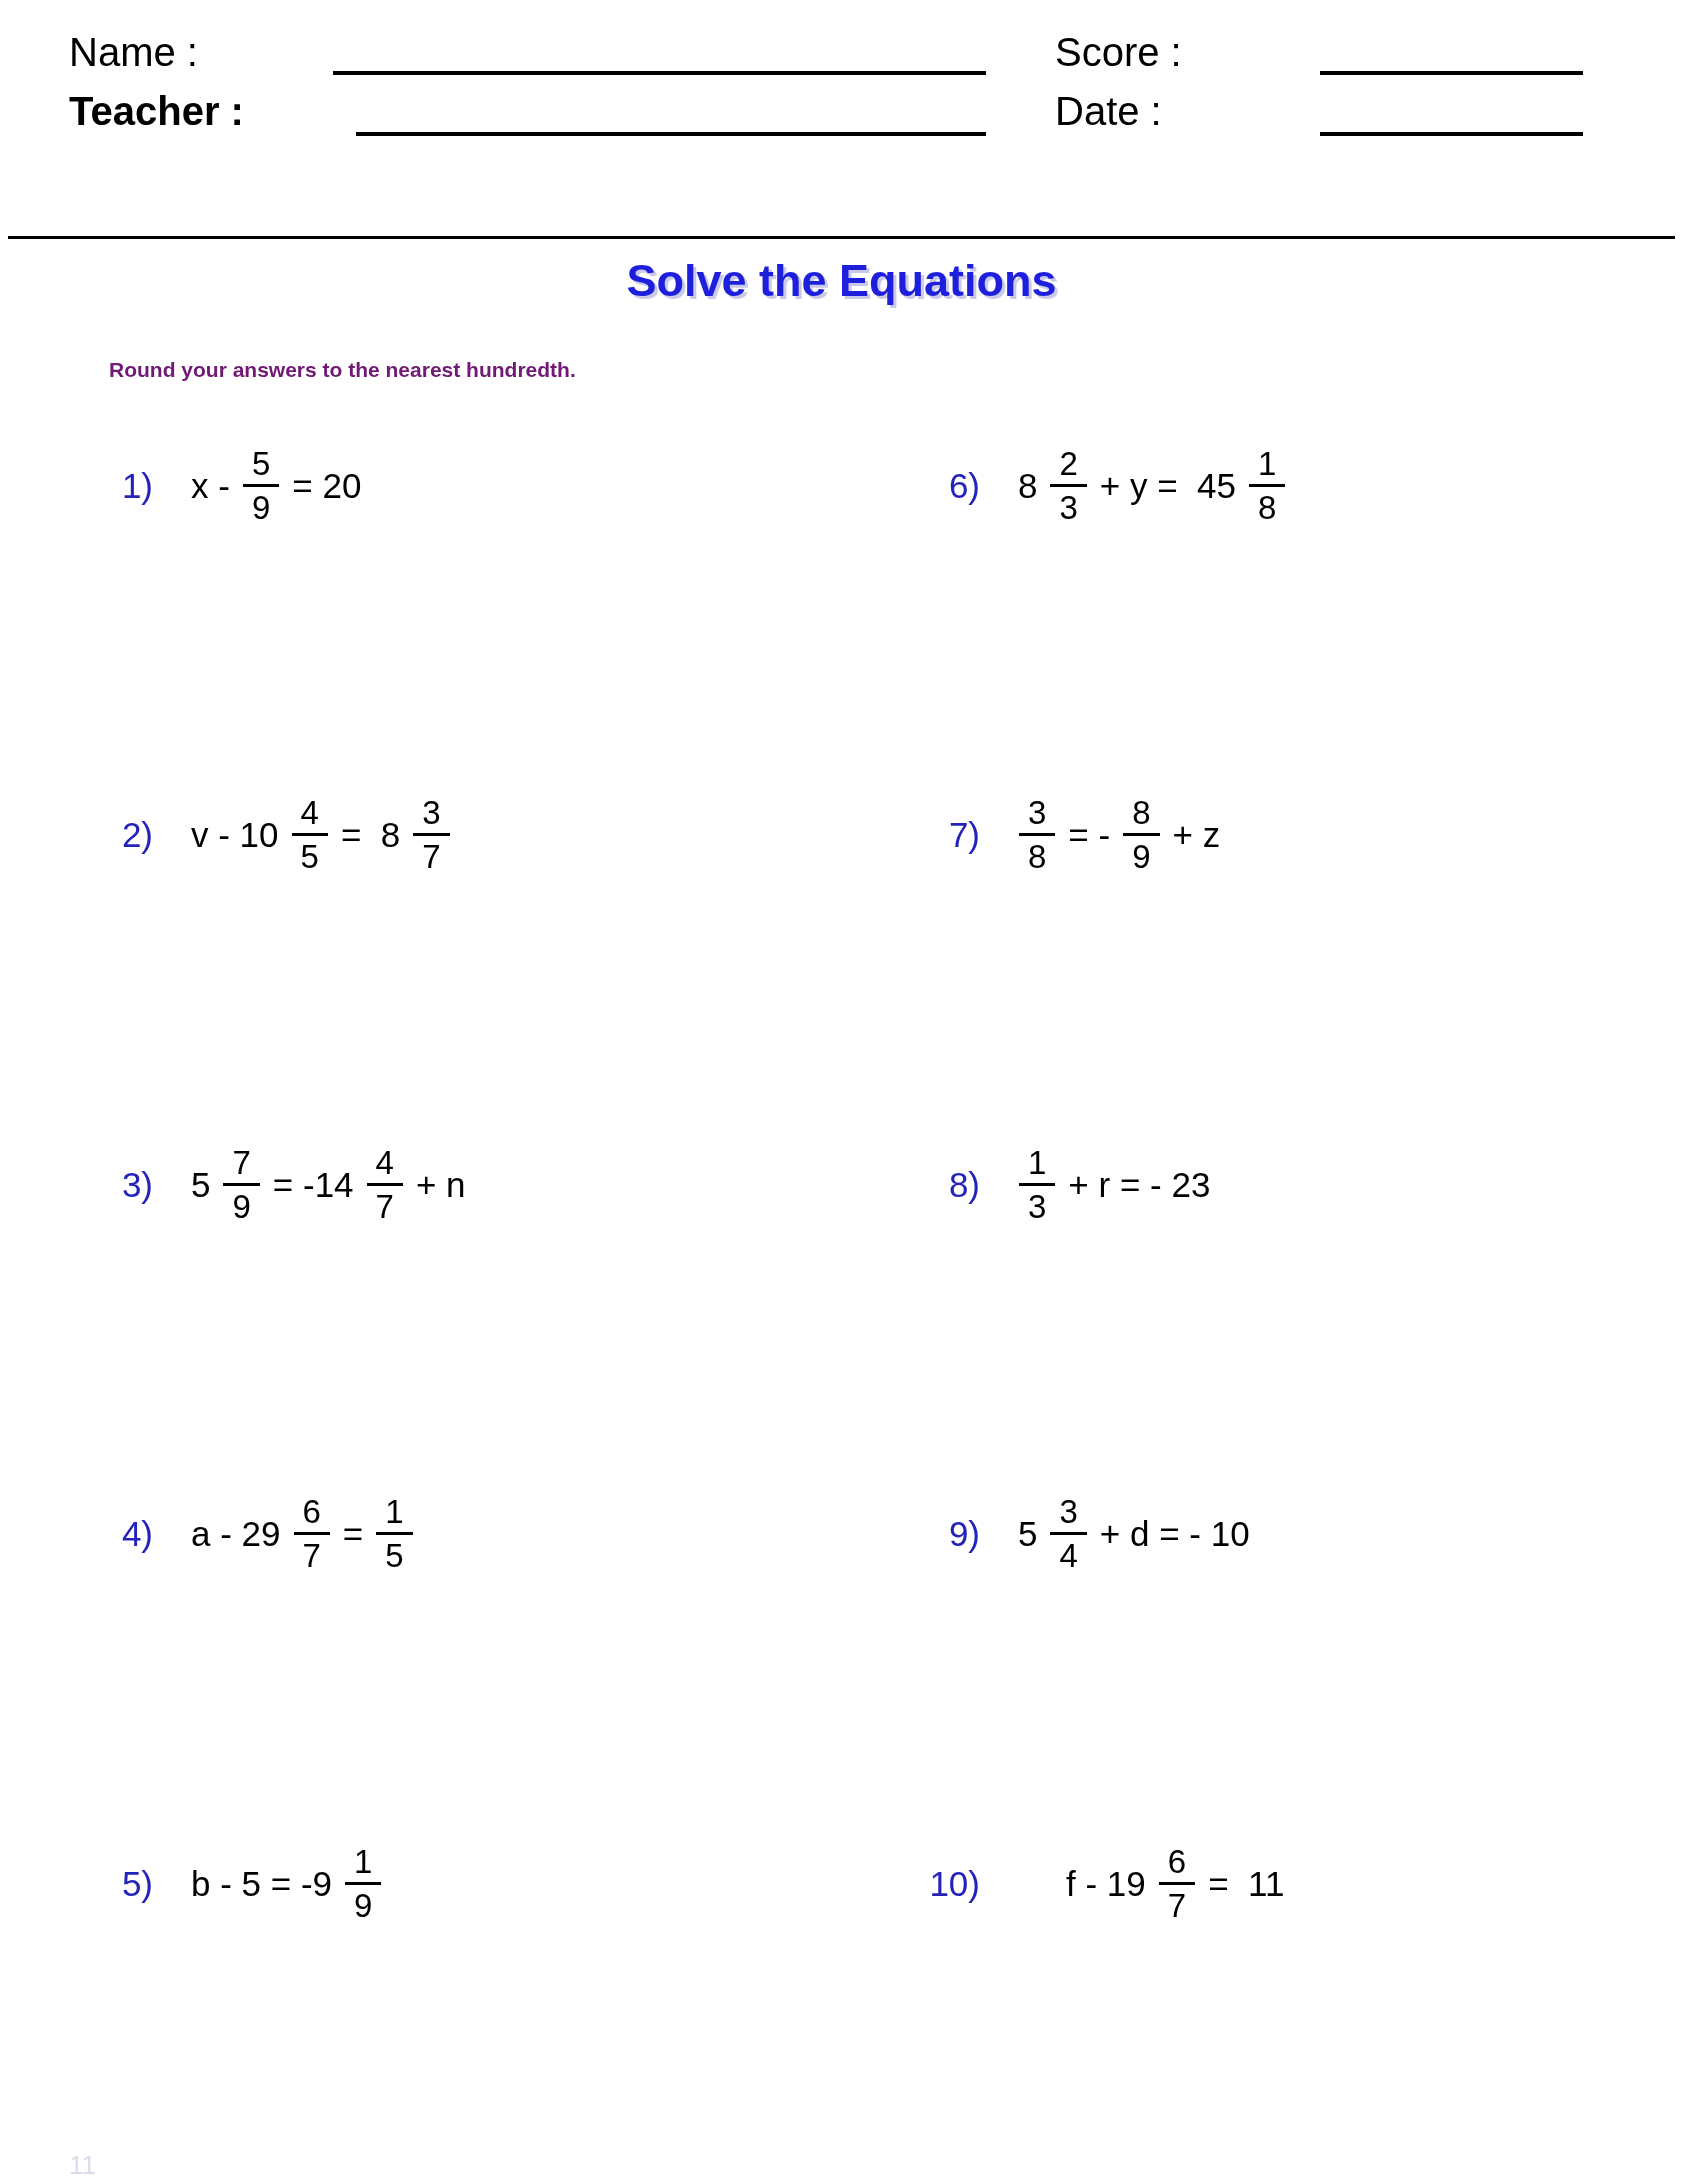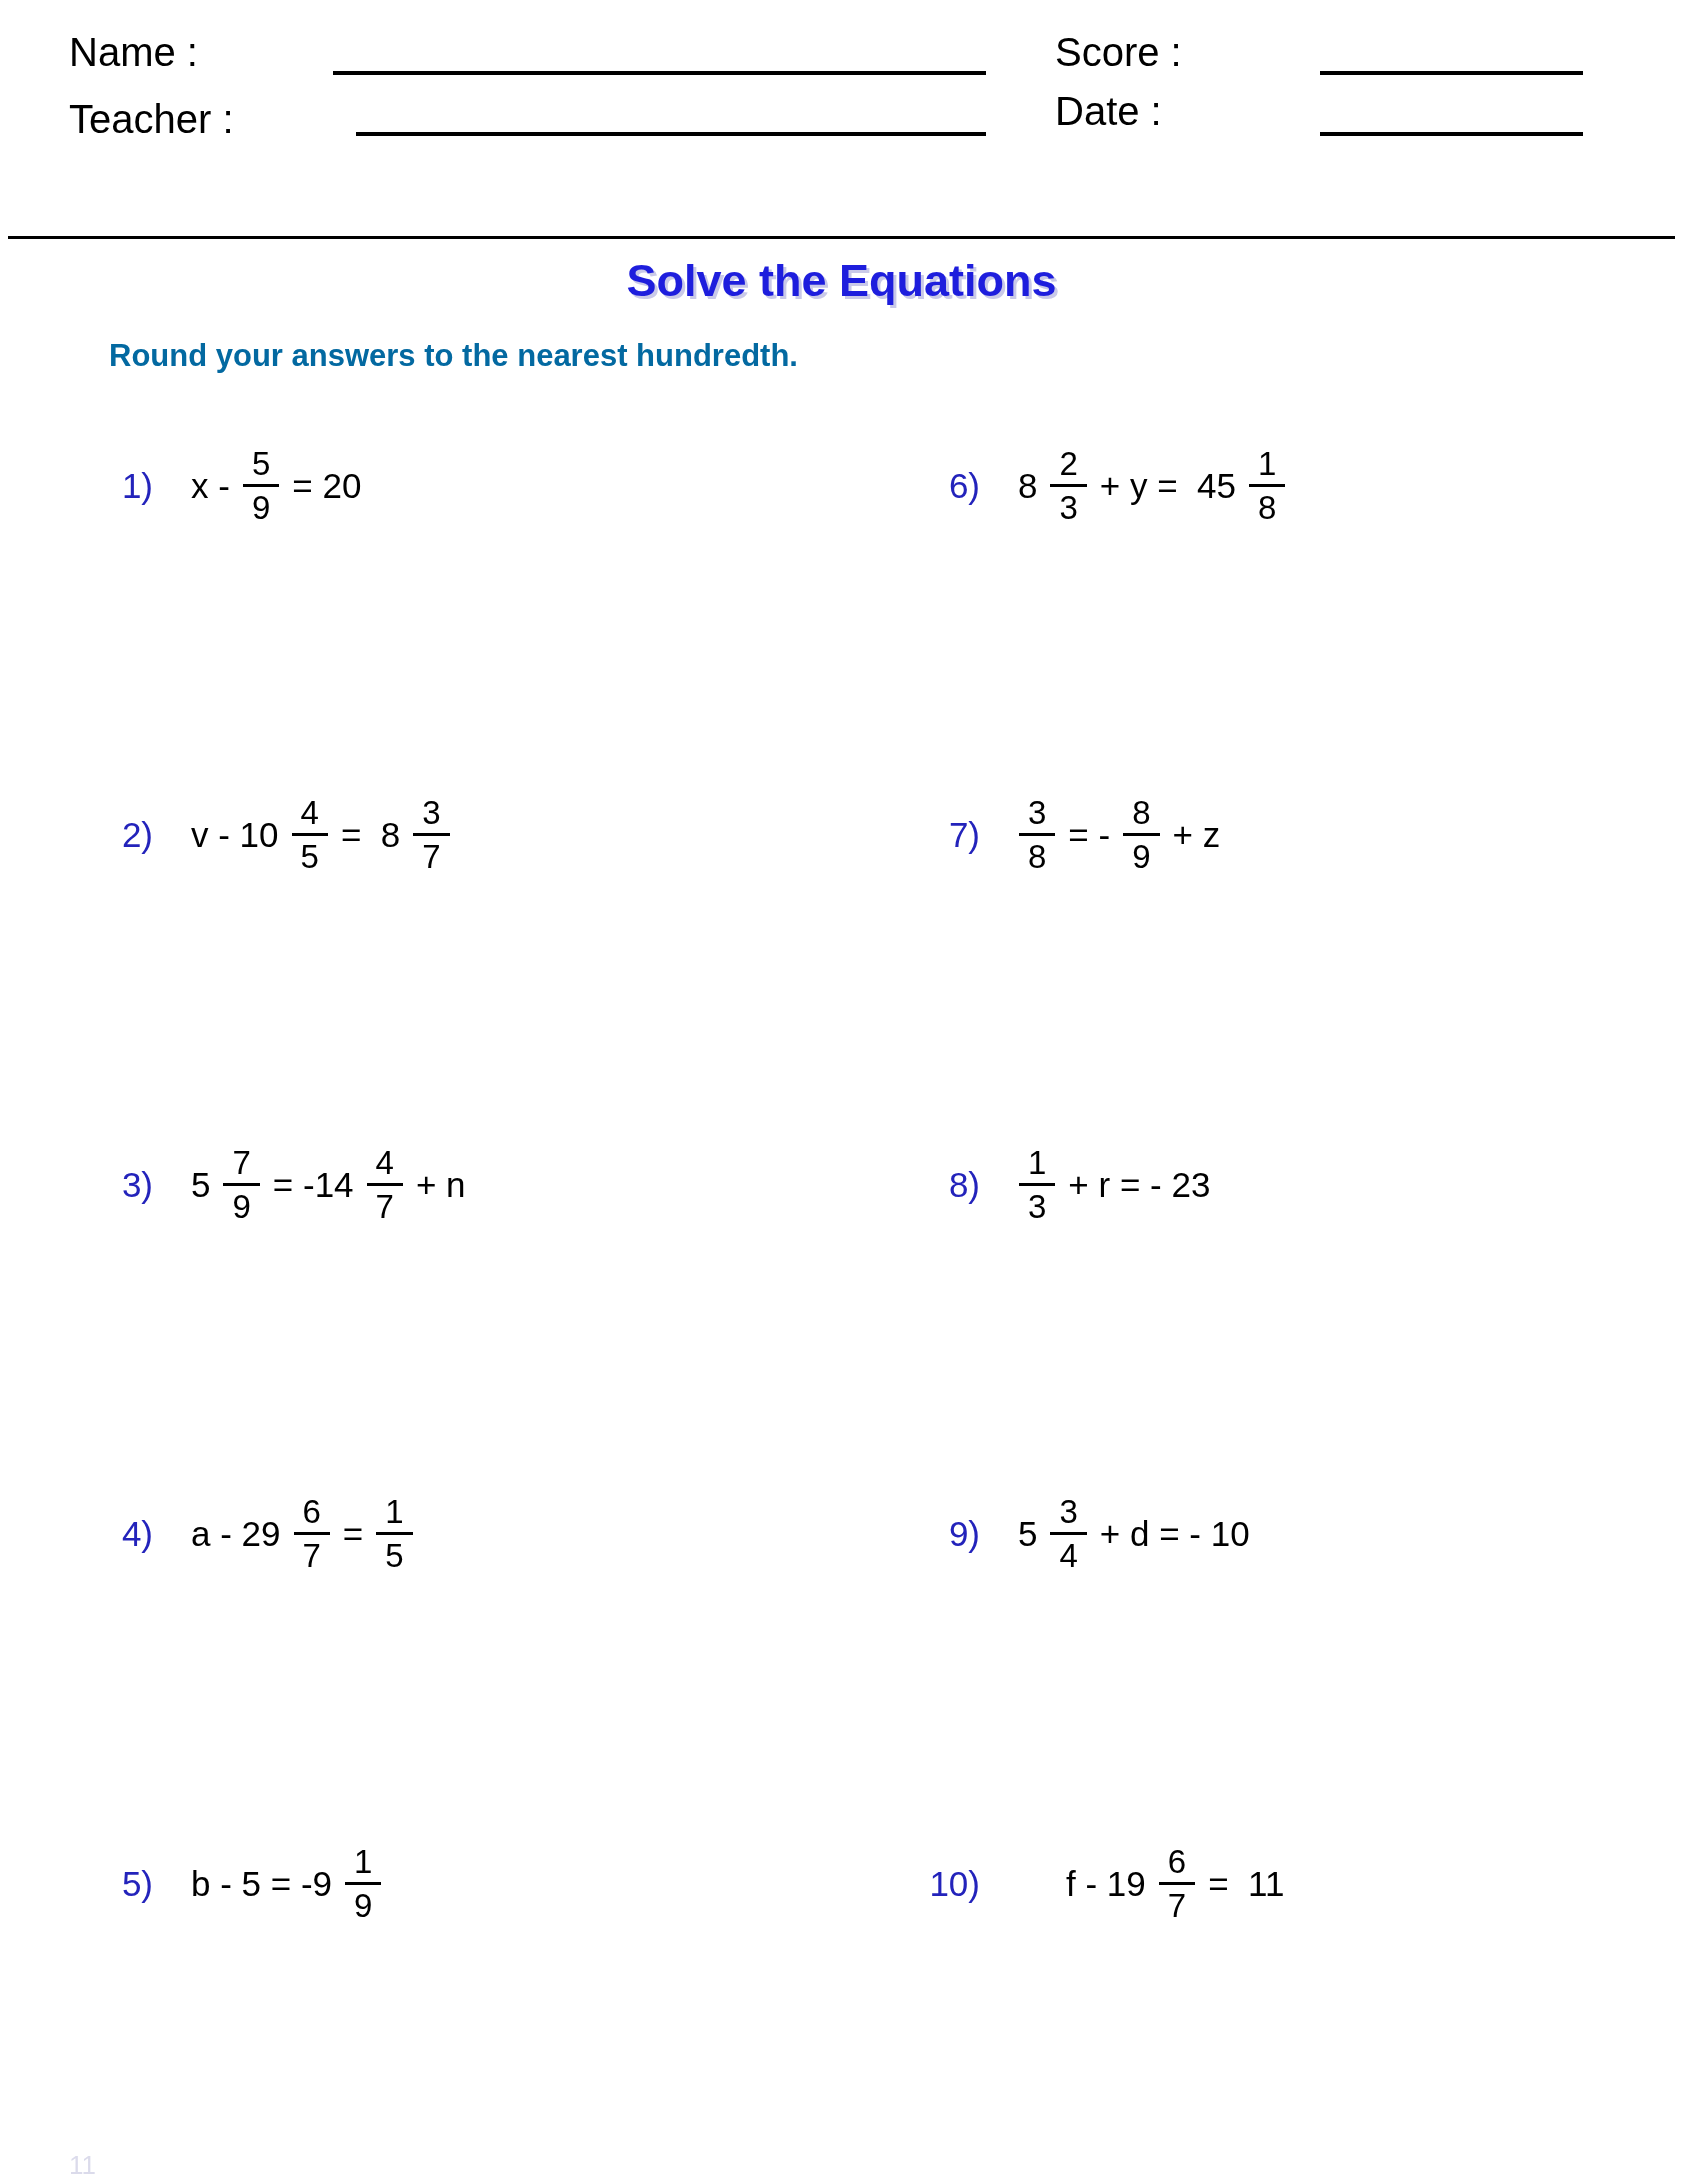--- a/index.html
+++ b/index.html
@@ -20,21 +20,21 @@
   }
   .blank-line{
     position:absolute;
     border-bottom:4px solid #000;
     height:0;
   }
   #name-label{left:69px;top:30px;text-align:right;}
   #name-line{left:333px;top:71px;width:653px;}
   #score-label{left:1055px;top:30px;}
   #score-line{left:1320px;top:71px;width:263px;}
-  #teacher-label{left:69px;top:97px;}
+  #teacher-label{left:69px;top:89px;font-weight:bold;}
   #teacher-line{left:356px;top:132px;width:630px;}
   #date-label{left:1055px;top:89px;text-align:right;}
   #date-line{left:1320px;top:132px;width:263px;}
 
   #divider{
     position:absolute;
     left:8px;right:8px;top:236px;
     border-bottom:3px solid #000;
   }
   
@@ -42,24 +42,24 @@
     position:absolute;
     left:0;right:0;top:255px;
     text-align:center;
     font-size:45px;
     font-weight:bold;
     color:#1e1edd;
     text-shadow:3px 3px 0 #c9c9e8;
   }
   #instruction{
     position:absolute;
-    left:109px;top:338px;
-    font-size:31px;
+    left:109px;top:358px;
+    font-size:21px;
     font-weight:bold;
-    color:#0369a1;
+    color:#701a75;
   }
   
   .problem{
     position:absolute;
     display:flex;
     align-items:center;
     height:109px;
   }
   .problem.left{left:59px;}
   .problem.right{left:886px;}

